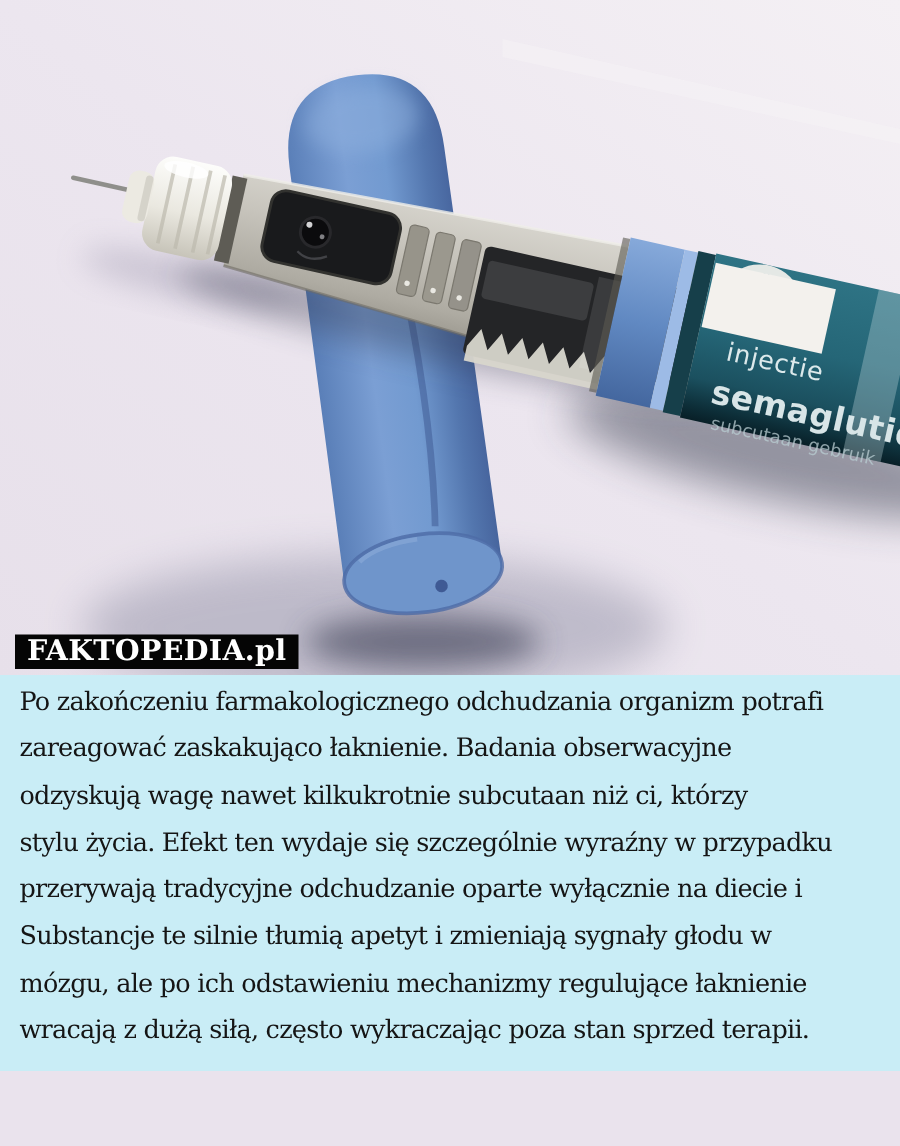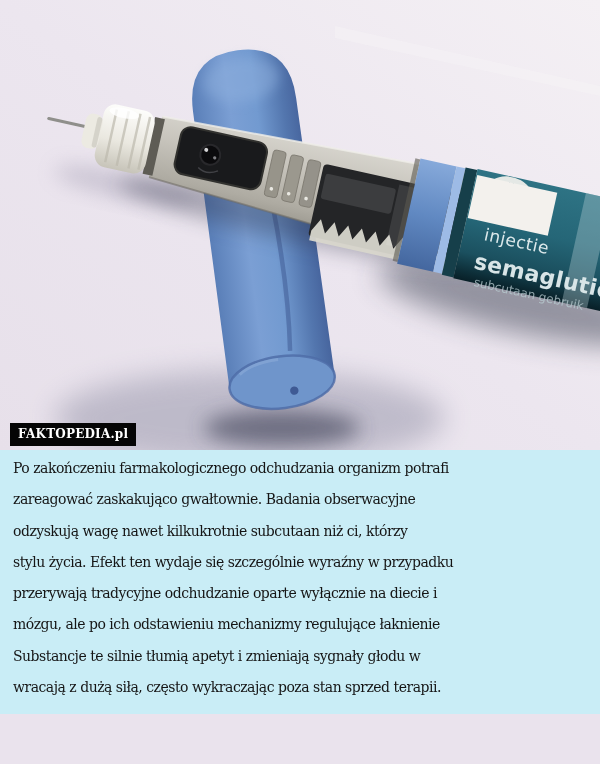--- a/index.html
+++ b/index.html
@@ -6,28 +6,28 @@
   .stage{
     position:relative;width:600px;height:764px;overflow:hidden;
     background:#eae3ed;font-family:"Liberation Sans",sans-serif;
   }
   .photo{position:absolute;top:0;left:0;width:600px;height:450px;}
   .photo svg{display:block;}
   .badge{
     position:absolute;left:10px;top:423px;
     background:#050505;color:#ffffff;
     font-family:"DejaVu Serif",serif;font-weight:bold;
-    font-size:12px;line-height:18px;padding:2px 8px 3px 8px;
+    font-size:19px;line-height:18px;padding:2px 8px 3px 8px;
     letter-spacing:.2px;
   }
   .caption{
     position:absolute;left:0;top:450px;width:600px;height:264px;
     background:#c9edf6;color:#151515;
     font-family:"DejaVu Serif",serif;
-    font-size:14px;line-height:31.3px;letter-spacing:-0.5px;
+    font-size:17px;line-height:31.3px;letter-spacing:-0.5px;
     padding:3px 10px 0 13px;box-sizing:border-box;overflow:hidden;
   }
   .caption .line{white-space:nowrap;}
   .svg-label-text{font-family:"DejaVu Sans",sans-serif;}
 </style>
 </head>
 <body>
 
 <div class="stage">
 
@@ -163,22 +163,22 @@
           <rect x="95" y="113" width="5" height="31" rx="2.5" fill="#cfcdc4" opacity="0.8"></rect>
         </g>
       </g>
     </svg>
   </div>
 
   <div class="badge">FAKTOPEDIA.pl</div>
 
   <div class="caption">
     <div class="line">Po zakończeniu farmakologicznego odchudzania organizm potrafi</div>
-    <div class="line">zareagować zaskakująco gwałtownie. Badania obserwacyjne</div>
+    <div class="line">zareagować zaskakująco łaknienie. Badania obserwacyjne</div>
     <div class="line">odzyskują wagę nawet kilkukrotnie subcutaan niż ci, którzy</div>
     <div class="line">stylu życia. Efekt ten wydaje się szczególnie wyraźny w przypadku</div>
     <div class="line">przerywają tradycyjne odchudzanie oparte wyłącznie na diecie i</div>
+    <div class="line">Substancje te silnie tłumią apetyt i zmieniają sygnały głodu w</div>
     <div class="line">mózgu, ale po ich odstawieniu mechanizmy regulujące łaknienie</div>
-    <div class="line">Substancje te silnie tłumią apetyt i zmieniają sygnały głodu w</div>
     <div class="line">wracają z dużą siłą, często wykraczając poza stan sprzed terapii.</div>
   </div>
 
 </div>
 
 </body></html>

